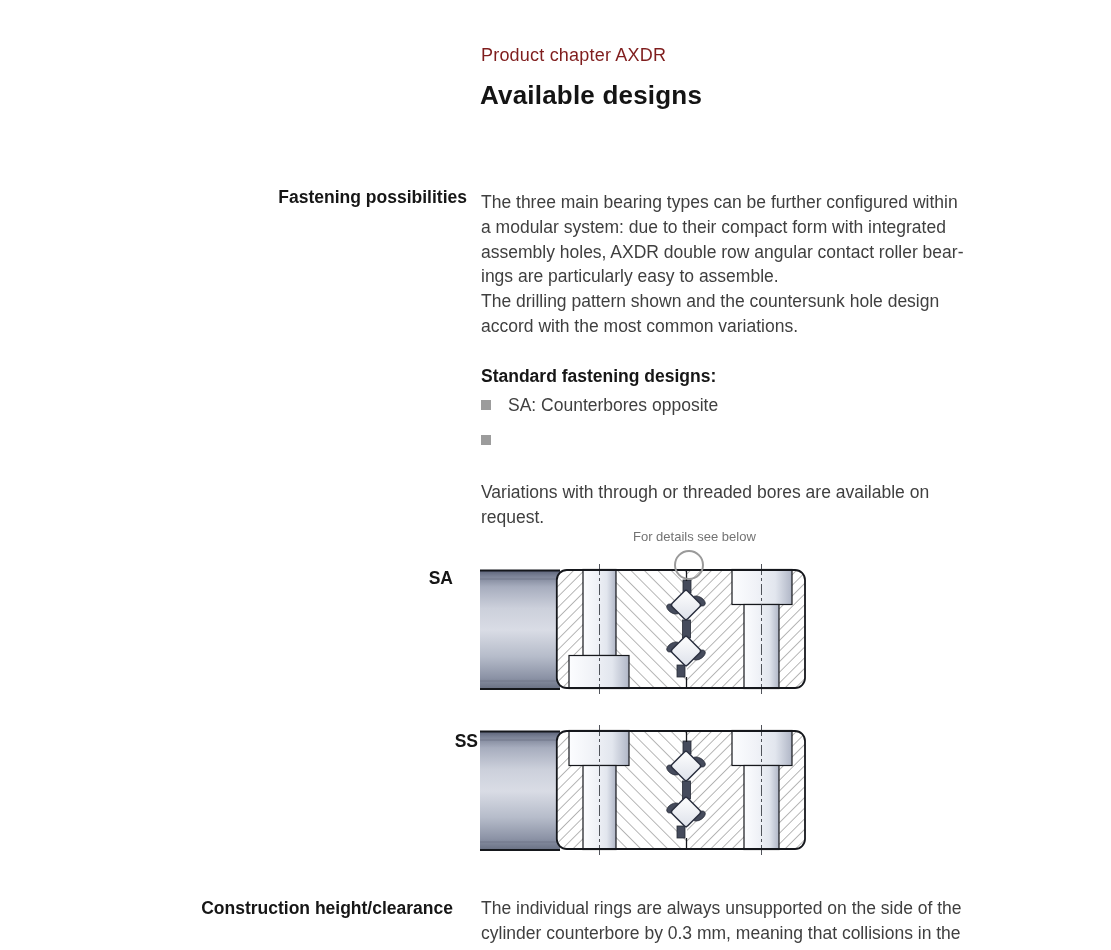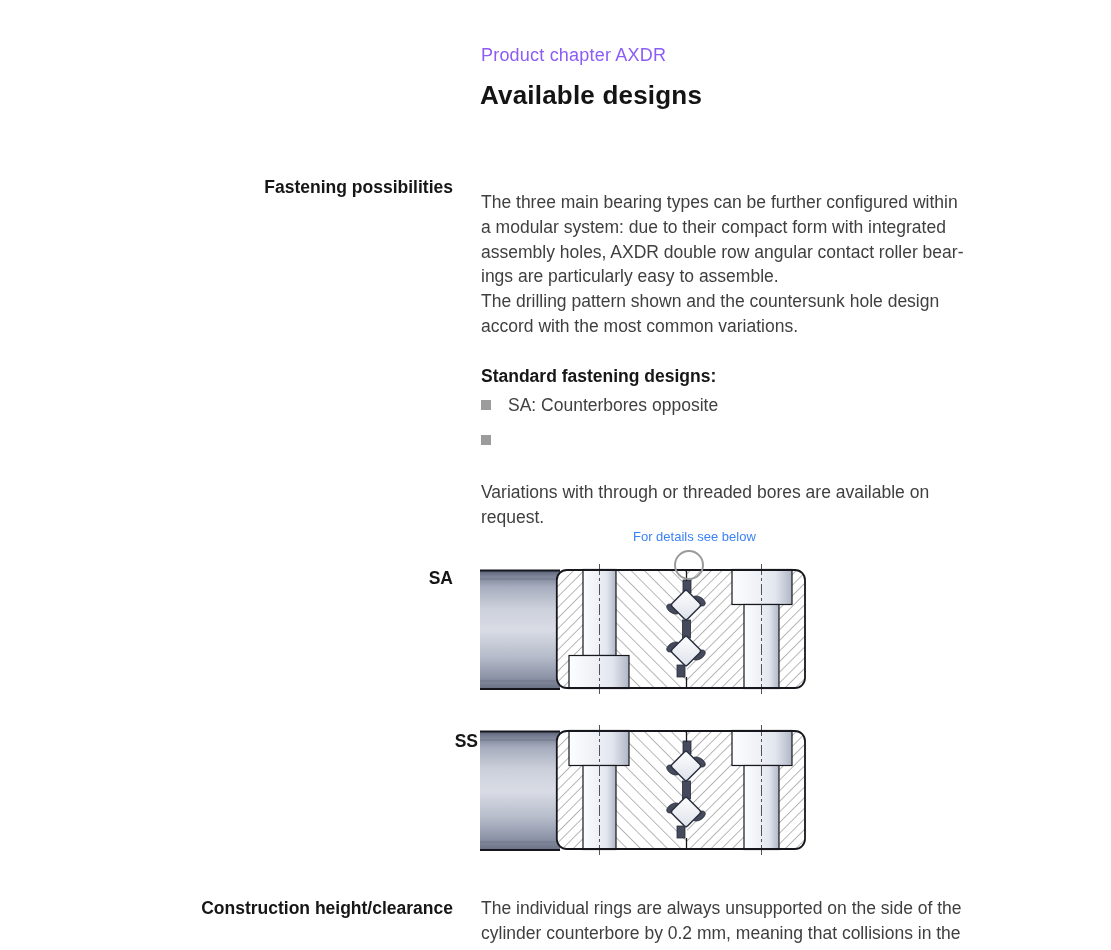--- a/index.html
+++ b/index.html
@@ -2,21 +2,21 @@
 <html><head>
 <meta charset="utf-8">
 <style>
   html,body { margin:0; padding:0; background:#ffffff; }
   .page {
     position:relative; width:1111px; height:950px; background:#ffffff;
     font-family:"Liberation Sans", sans-serif; overflow:hidden;
   }
   .eyebrow {
     position:absolute; left:481px; top:45px;
-    font-size:18px; color:#8b5cf6; letter-spacing:0.2px;
+    font-size:18px; color:#7f1d1d; letter-spacing:0.2px;
   }
   .title {
     position:absolute; left:480px; top:80px;
     font-size:26px; font-weight:bold; color:#141414; letter-spacing:0.2px;
   }
   .side-label {
     position:absolute; left:0; width:453px; text-align:right;
     font-size:17.5px; font-weight:bold; color:#161616;
   }
   .bodytext {
@@ -30,21 +30,21 @@
   .bullet-row {
     position:absolute; left:481px; display:flex; align-items:flex-start;
     font-size:17.5px; color:#3f3f3f; white-space:nowrap;justify-content:space-between;
   }
   .bullet-square {
     width:10px; height:10px; background:#9c9c9c; margin-top:5px; margin-right:17px;
     flex:0 0 auto;
   }
   .callout {
     position:absolute; left:633px; top:529px;
-    font-size:13px; color:#3b82f6; white-space:nowrap;
+    font-size:13px; color:#737373; white-space:nowrap;
   }
   .callout-circle {
     position:absolute; left:674px; top:550px; width:26px; height:26px;
     border:2px solid #9a9a9a; border-radius:50%; background:transparent; z-index:5;
   }
   .drawing { position:absolute; overflow:visible; }
   .defs-holder { position:absolute; width:0; height:0; }
 </style>
 </head>
 <body>
@@ -79,21 +79,21 @@
       </pattern>
       <pattern id="hatchB" width="9.5" height="9.5" patternUnits="userSpaceOnUse" patternTransform="rotate(-45)">
         <line x1="0" y1="0" x2="0" y2="9.5" stroke="#4a4a4a" stroke-width="0.8"></line>
       </pattern>
     </defs>
   </svg>
 
   <div class="eyebrow">Product chapter AXDR</div>
   <div class="title">Available designs</div>
 
-  <div class="side-label" style="top:177px;">Fastening possibilities</div>
+  <div class="side-label" style="top:187px;padding-left:14px;">Fastening possibilities</div>
 
   <div class="bodytext" style="top:190px;">
     <div>The three main bearing types can be further configured within</div>
     <div>a modular system: due to their compact form with integrated</div>
     <div>assembly holes, AXDR double row angular contact roller bear-</div>
     <div>ings are particularly easy to assemble.</div>
     <div>The drilling pattern shown and the countersunk hole design</div>
     <div>accord with the most common variations.</div>
   </div>
 
@@ -216,16 +216,16 @@
       <line x1="119.5" y1="-4" x2="119.5" y2="126"></line>
       <line x1="281.5" y1="-4" x2="281.5" y2="126"></line>
     </g>
     <rect x="76.8" y="2" width="248.2" height="118" rx="10" fill="none" stroke="#15171c" stroke-width="1.8"></rect>
   </svg>
 
   <div class="side-label" style="top:898px;">Construction height/clearance</div>
 
   <div class="bodytext" style="top:896px;">
     <div>The individual rings are always unsupported on the side of the</div>
-    <div>cylinder counterbore by 0.2 mm, meaning that collisions in the</div>
+    <div>cylinder counterbore by 0.3 mm, meaning that collisions in the</div>
   </div>
 
 </div>
 
 </body></html>

